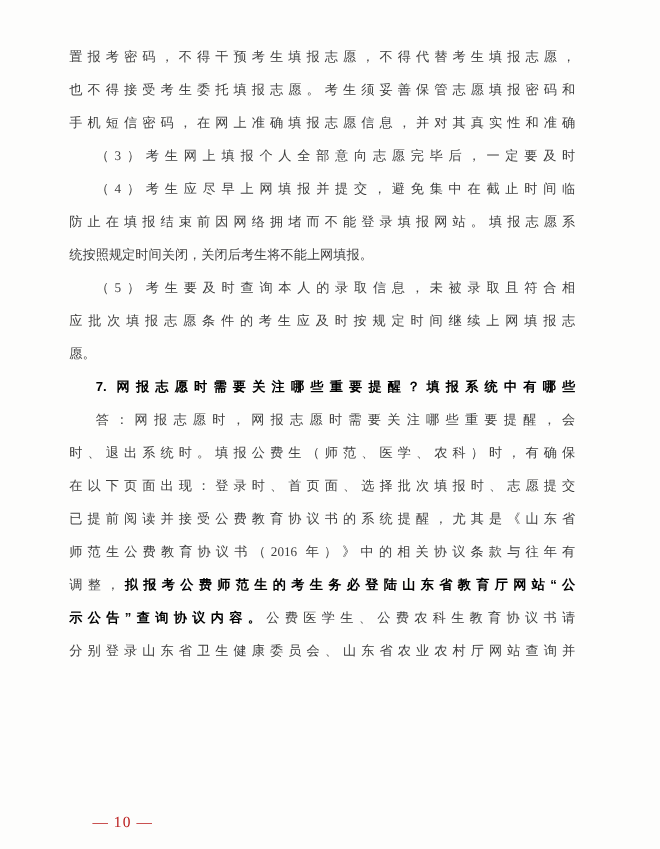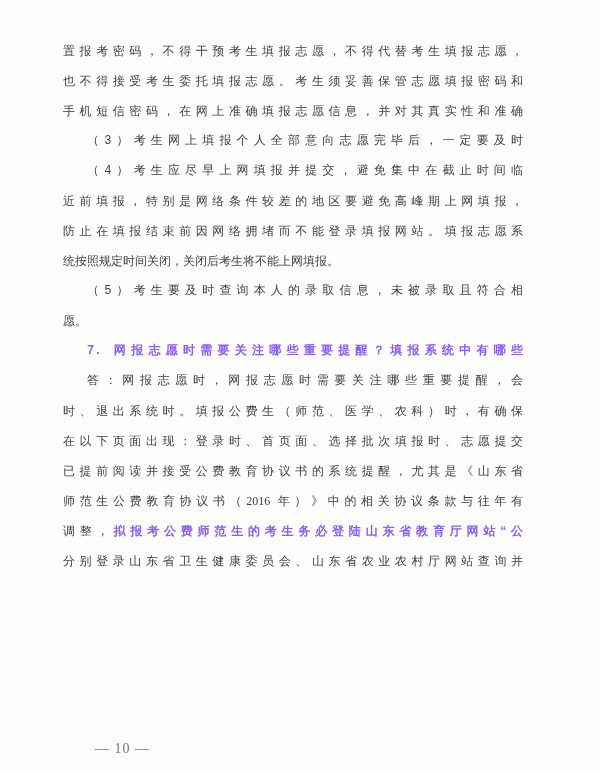--- a/index.html
+++ b/index.html
@@ -28,66 +28,66 @@
     color: #3f3f3f;
     text-align: justify;
     text-align-last: justify;
     white-space: nowrap;
   }
   .line.end {
     text-align-last: left;
   }
   .line.ind {
     text-indent: 2em;
-    font-family: Liberation Mono, monospace;
   }
   .hd, .b {
     font-weight: bold;
-    color: #8b5cf6;
+    color: #000000;
     font-family: "Liberation Sans", "DejaVu Sans", sans-serif;
   }
   .pageno {
     position: absolute;
-    left: 95px;
+    left: 84px;
     top: 740px;
     font-size: 14px;
     line-height: 18px;
-    color: #737373;
+    color: #b91c1c;
     letter-spacing: 1px;
   }
 </style>
 </head>
 <body>
 
 <div class="page">
   <div class="content">
 
     <div class="line">置报考密码，不得干预考生填报志愿，不得代替考生填报志愿，</div>
     <div class="line">也不得接受考生委托填报志愿。考生须妥善保管志愿填报密码和</div>
     <div class="line">手机短信密码，在网上准确填报志愿信息，并对其真实性和准确</div>
 
     <div class="line ind">（3）考生网上填报个人全部意向志愿完毕后，一定要及时</div>
 
     <div class="line ind">（4）考生应尽早上网填报并提交，避免集中在截止时间临</div>
-    <div class="line">近前填报，特别是网络条件较差的地区要避免高峰期上网填报，</div>
     <div class="line">防止在填报结束前因网络拥堵而不能登录填报网站。填报志愿系</div>
     <div class="line end">统按照规定时间关闭，关闭后考生将不能上网填报。</div>
 
     <div class="line ind">（5）考生要及时查询本人的录取信息，未被录取且符合相</div>
+    <div class="line">应批次填报志愿条件的考生应及时按规定时间继续上网填报志</div>
     <div class="line end">愿。</div>
 
     <div class="line ind hd">7. 网报志愿时需要关注哪些重要提醒？填报系统中有哪些</div>
 
     <div class="line ind">答：网报志愿时，网报志愿时需要关注哪些重要提醒，会</div>
     <div class="line">时、退出系统时。填报公费生（师范、医学、农科）时，有确保</div>
     <div class="line">在以下页面出现：登录时、首页面、选择批次填报时、志愿提交</div>
     <div class="line">已提前阅读并接受公费教育协议书的系统提醒，尤其是《山东省</div>
     <div class="line">师范生公费教育协议书（2016 年）》中的相关协议条款与往年有</div>
 
     <div class="line"><span>调整，</span><span class="b">拟报考公费师范生的考生务必登陆山东省教育厅网站“公</span></div>
 
+    <div class="line"><span class="b">示公告”查询协议内容。</span><span>公费医学生、公费农科生教育协议书请</span></div>
 
     <div class="line">分别登录山东省卫生健康委员会、山东省农业农村厅网站查询并</div>
 
   </div>
 
   <div class="pageno">— 10 —</div>
 </div>
 
 </body></html>

